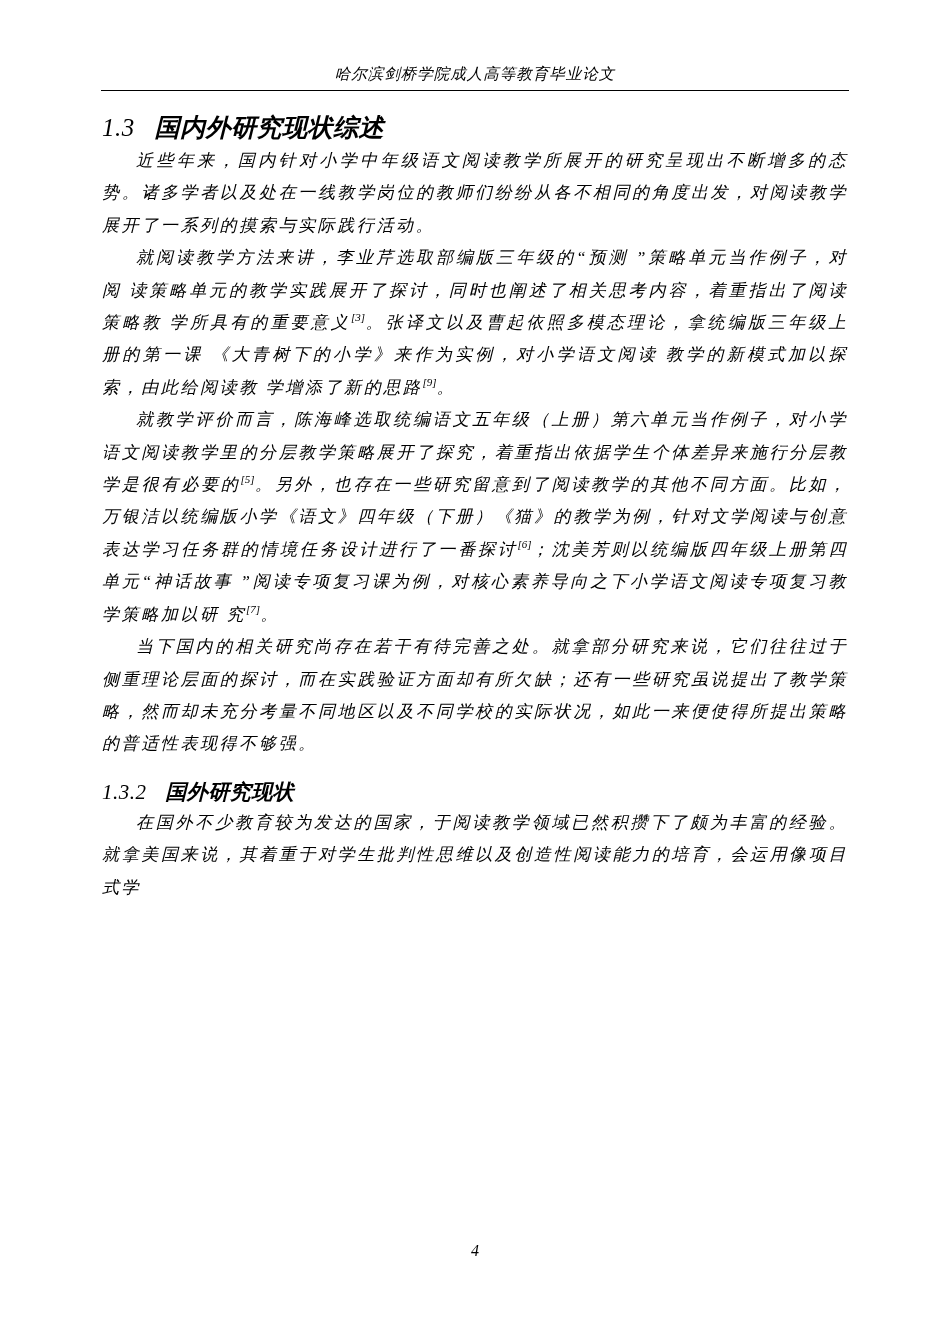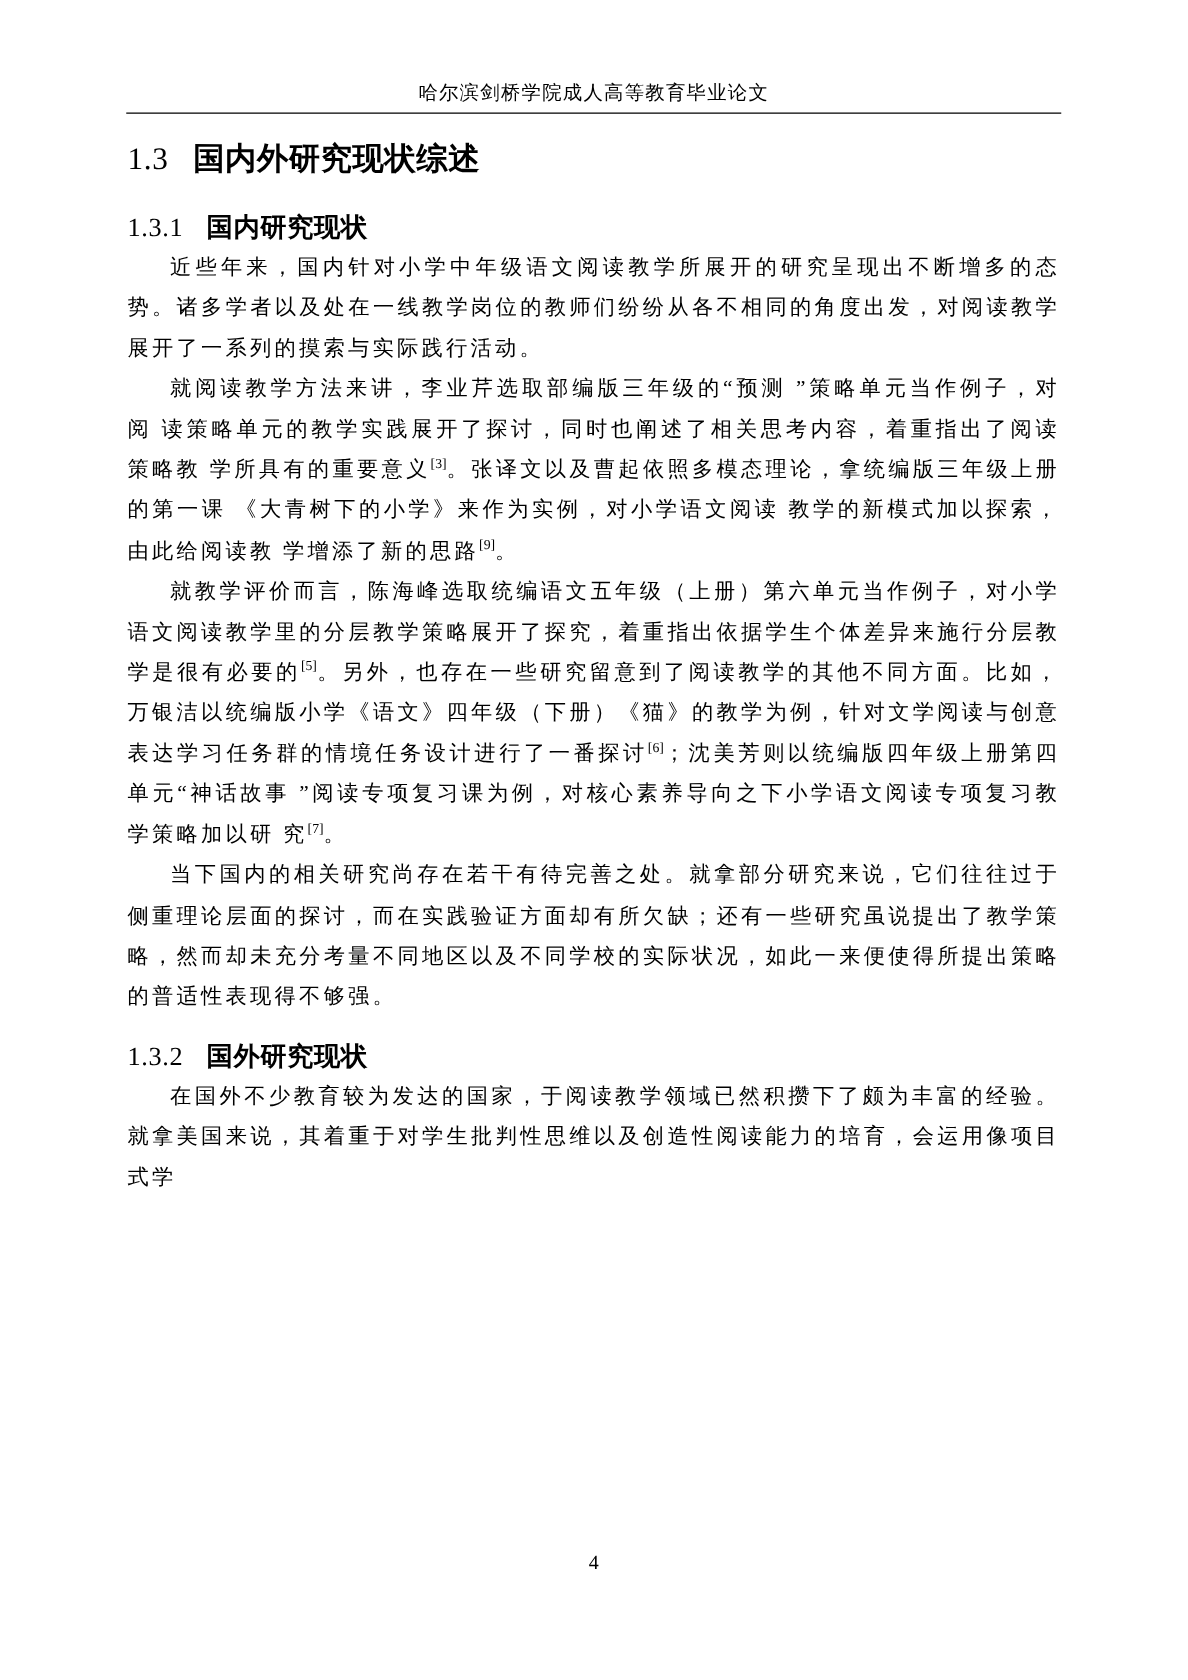--- a/index.html
+++ b/index.html
@@ -1,15 +1,15 @@
 <!DOCTYPE html>
 <html><head>
 <meta charset="utf-8">
 <style>
-  * { margin: 0; padding: 0; box-sizing: border-box; }
+  * { margin: 0; padding: 0; box-sizing: border-box; font-style: italic; }
   html, body { background: #ffffff; }
   body {
     width: 950px; height: 1344px;
     font-family: "Liberation Serif", "DejaVu Serif", serif;
     color: #000000;
     position: relative;
     overflow: hidden;
   }
   .page {
     position: absolute; top: 0; left: 0;
@@ -86,24 +86,20 @@
     <span>哈尔滨剑桥学院成人高等教育毕业论文</span>
   </header>
 
   <main class="content">
 
     <h1 class="sec-h1">
       <span class="h-num">1.3</span>
       <span class="h-txt">国内外研究现状综述</span>
     </h1>
 
-    <h2 class="sec-h2 h2-131">
-      <span class="h-num">1.3.1</span>
-      <span class="h-txt">国内研究现状</span>
-    </h2>
 
     <p class="body-p p-first">近些年来，国内针对小学中年级语文阅读教学所展开的研究呈现出不断增多的态势。诸多学者以及处在一线教学岗位的教师们纷纷从各不相同的角度出发，对阅读教学展开了一系列的摸索与实际践行活动。</p>
     <p class="body-p">就阅读教学方法来讲，李业芹选取部编版三年级的“预测 ”策略单元当作例子，对阅 读策略单元的教学实践展开了探讨，同时也阐述了相关思考内容，着重指出了阅读策略教 学所具有的重要意义<sup>[3]</sup>。张译文以及曹起依照多模态理论，拿统编版三年级上册的第一课 《大青树下的小学》来作为实例，对小学语文阅读 教学的新模式加以探索，由此给阅读教 学增添了新的思路<sup>[9]</sup>。</p>
     <p class="body-p">就教学评价而言，陈海峰选取统编语文五年级（上册）第六单元当作例子，对小学语文阅读教学里的分层教学策略展开了探究，着重指出依据学生个体差异来施行分层教学是很有必要的<sup>[5]</sup>。另外，也存在一些研究留意到了阅读教学的其他不同方面。比如，万银洁以统编版小学《语文》四年级（下册）《猫》的教学为例，针对文学阅读与创意表达学习任务群的情境任务设计进行了一番探讨<sup>[6]</sup>；沈美芳则以统编版四年级上册第四单元“神话故事 ”阅读专项复习课为例，对核心素养导向之下小学语文阅读专项复习教学策略加以研 究<sup>[7]</sup>。</p>
     <p class="body-p">当下国内的相关研究尚存在若干有待完善之处。就拿部分研究来说，它们往往过于侧重理论层面的探讨，而在实践验证方面却有所欠缺；还有一些研究虽说提出了教学策略，然而却未充分考量不同地区以及不同学校的实际状况，如此一来便使得所提出策略的普适性表现得不够强。</p>
 
     <h2 class="sec-h2 h2-132">
       <span class="h-num">1.3.2</span>
       <span class="h-txt">国外研究现状</span>
     </h2>

